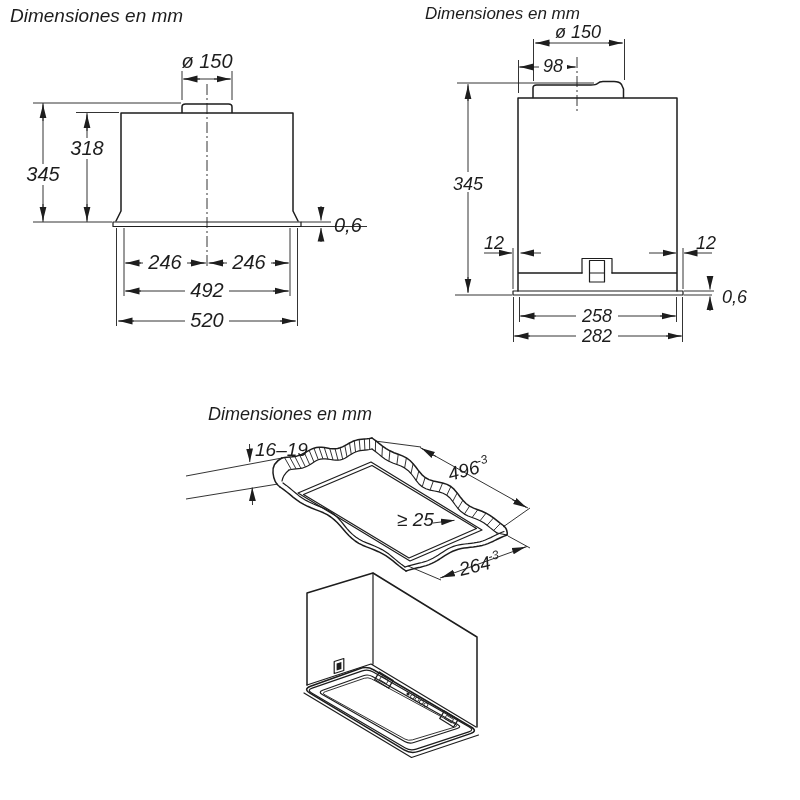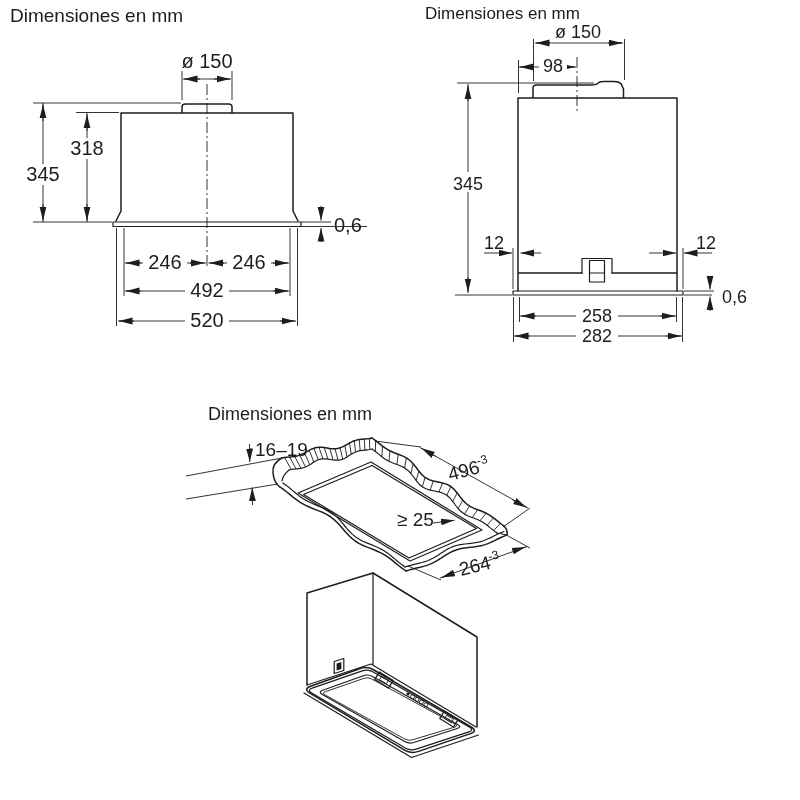--- a/index.html
+++ b/index.html
@@ -1,16 +1,16 @@
 <!DOCTYPE html>
 <html><head>
 <meta charset="utf-8">
 <style>
   html,body{margin:0;padding:0;background:#fff;}
-  .canvas{position:relative;width:800px;height:800px;background:#fff;overflow:hidden;}
+  .canvas{position:relative;width:800px;height:800px;background:#fff;overflow:hidden;font-style:italic;}
   svg{display:block;}
   .ln{stroke:#1d1d1d;stroke-width:1.5;fill:none;stroke-linecap:round;stroke-linejoin:round;}
   .md{stroke:#1d1d1d;stroke-width:1.2;fill:none;stroke-linecap:round;stroke-linejoin:round;}
   .tn{stroke:#1d1d1d;stroke-width:0.9;fill:none;}
   .cl{stroke:#1d1d1d;stroke-width:0.9;fill:none;stroke-dasharray:11,3,2,3;}
   .wbg{fill:#ffffff;stroke:none;}
   text{font-family:"Liberation Sans",sans-serif;fill:#1d1d1d;}
   .title{font-size:19px;text-anchor:start;}
   .titleS{font-size:17px;text-anchor:start;}
   .titleB{font-size:18px;text-anchor:start;}

